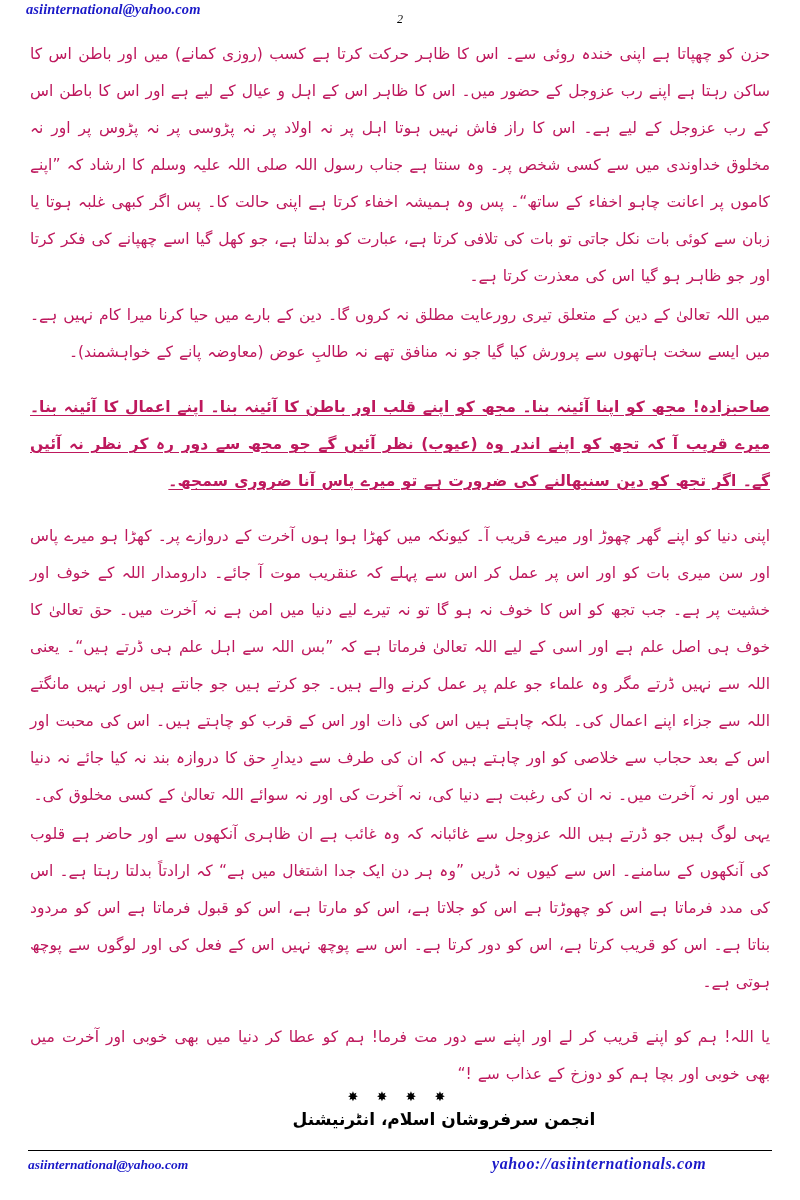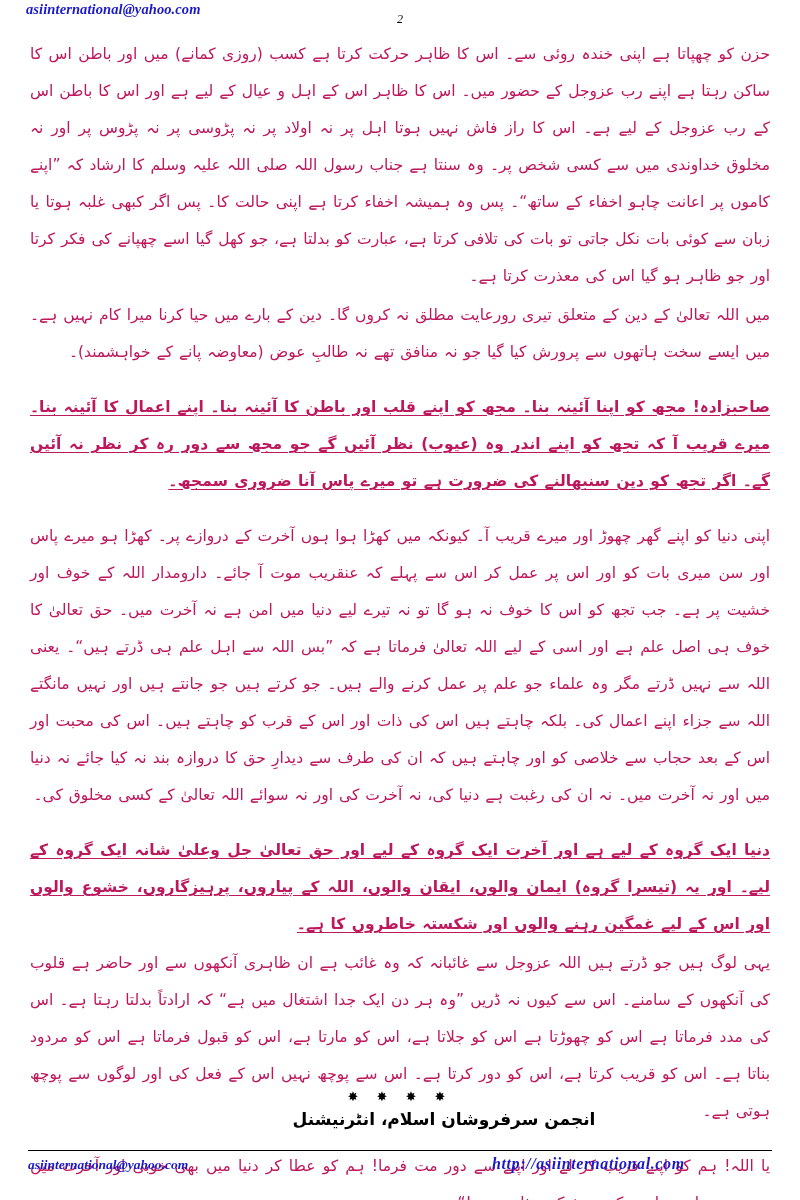--- a/index.html
+++ b/index.html
@@ -181,39 +181,36 @@
     <p class="para tight">حزن کو چھپاتا ہے اپنی خندہ روئی سے۔ اس کا ظاہر حرکت کرتا ہے کسب (روزی کمانے) میں اور باطن اس کا ساکن رہتا ہے اپنے رب عزوجل کے حضور میں۔ اس کا ظاہر اس کے اہل و عیال کے لیے ہے اور اس کا باطن اس کے رب عزوجل کے لیے ہے۔ اس کا راز فاش نہیں ہوتا اہل پر نہ اولاد پر نہ پڑوسی پر نہ پڑوس پر اور نہ مخلوق خداوندی میں سے کسی شخص پر۔ وہ سنتا ہے جناب رسول اللہ صلی اللہ علیہ وسلم کا ارشاد کہ ”اپنے کاموں پر اعانت چاہو اخفاء کے ساتھ“۔ پس وہ ہمیشہ اخفاء کرتا ہے اپنی حالت کا۔ پس اگر کبھی غلبہ ہوتا یا زبان سے کوئی بات نکل جاتی تو بات کی تلافی کرتا ہے، عبارت کو بدلتا ہے، جو کھل گیا اسے چھپانے کی فکر کرتا اور جو ظاہر ہو گیا اس کی معذرت کرتا ہے۔</p>
 
     <p class="para tight">میں اللہ تعالیٰ کے دین کے متعلق تیری رورعایت مطلق نہ کروں گا۔ دین کے بارے میں حیا کرنا میرا کام نہیں ہے۔ میں ایسے سخت ہاتھوں سے پرورش کیا گیا جو نہ منافق تھے نہ طالبِ عوض (معاوضہ پانے کے خواہشمند)۔</p>
 
     <p class="para spaced emphasis">
       <span class="u">صاحبزادہ! مجھ کو اپنا آئینہ بنا۔ مجھ کو اپنے قلب اور باطن کا آئینہ بنا۔ اپنے اعمال کا آئینہ بنا۔ میرے قریب آ کہ تجھ کو اپنے اندر وہ (عیوب) نظر آئیں گے جو مجھ سے دور رہ کر نظر نہ آئیں گے۔ اگر تجھ کو دین سنبھالنے کی ضرورت ہے تو میرے پاس آنا ضروری سمجھ۔</span>
     </p>
 
     <p class="para spaced">اپنی دنیا کو اپنے گھر چھوڑ اور میرے قریب آ۔ کیونکہ میں کھڑا ہوا ہوں آخرت کے دروازے پر۔ کھڑا ہو میرے پاس اور سن میری بات کو اور اس پر عمل کر اس سے پہلے کہ عنقریب موت آ جائے۔ دارومدار اللہ کے خوف اور خشیت پر ہے۔ جب تجھ کو اس کا خوف نہ ہو گا تو نہ تیرے لیے دنیا میں امن ہے نہ آخرت میں۔ حق تعالیٰ کا خوف ہی اصل علم ہے اور اسی کے لیے اللہ تعالیٰ فرماتا ہے کہ ”بس اللہ سے اہل علم ہی ڈرتے ہیں“۔ یعنی اللہ سے نہیں ڈرتے مگر وہ علماء جو علم پر عمل کرنے والے ہیں۔ جو کرتے ہیں جو جانتے ہیں اور نہیں مانگتے اللہ سے جزاء اپنے اعمال کی۔ بلکہ چاہتے ہیں اس کی ذات اور اس کے قرب کو چاہتے ہیں۔ اس کی محبت اور اس کے بعد حجاب سے خلاصی کو اور چاہتے ہیں کہ ان کی طرف سے دیدارِ حق کا دروازہ بند نہ کیا جائے نہ دنیا میں اور نہ آخرت میں۔ نہ ان کی رغبت ہے دنیا کی، نہ آخرت کی اور نہ سوائے اللہ تعالیٰ کے کسی مخلوق کی۔</p>
 
-    <p class="para spaced emphasis">
-      <span class="u">دنیا ایک گروہ کے لیے ہے اور آخرت ایک گروہ کے لیے اور حق تعالیٰ جل وعلیٰ شانہ ایک گروہ کے لیے۔ اور یہ (تیسرا گروہ) ایمان والوں، ایقان والوں، اللہ کے پیاروں، پرہیزگاروں، خشوع والوں اور اس کے لیے غمگین رہنے والوں اور شکستہ خاطروں کا ہے۔</span>
-    </p>
 
     <p class="para tight">یہی لوگ ہیں جو ڈرتے ہیں اللہ عزوجل سے غائبانہ کہ وہ غائب ہے ان ظاہری آنکھوں سے اور حاضر ہے قلوب کی آنکھوں کے سامنے۔ اس سے کیوں نہ ڈریں ”وہ ہر دن ایک جدا اشتغال میں ہے“ کہ ارادتاً بدلتا رہتا ہے۔ اس کی مدد فرماتا ہے اس کو چھوڑتا ہے اس کو جلاتا ہے، اس کو مارتا ہے، اس کو قبول فرماتا ہے اس کو مردود بناتا ہے۔ اس کو قریب کرتا ہے، اس کو دور کرتا ہے۔ اس سے پوچھ نہیں اس کے فعل کی اور لوگوں سے پوچھ ہوتی ہے۔</p>
 
     <p class="para spaced">یا اللہ! ہم کو اپنے قریب کر لے اور اپنے سے دور مت فرما! ہم کو عطا کر دنیا میں بھی خوبی اور آخرت میں بھی خوبی اور بچا ہم کو دوزخ کے عذاب سے !“</p>
 
   </div>
 
   <div class="ornament-row">
     <span class="star">✸</span>
     <span class="star">✸</span>
     <span class="star">✸</span>
     <span class="star">✸</span>
   </div>
 
   <div class="org-name">انجمن سرفروشان اسلام، انٹرنیشنل</div>
 
   <div class="footer-rule"></div>
 
   <div class="page-footer">
     <div class="footer-email">asiinternational@yahoo.com</div>
-    <div class="footer-url">http://asiinternational.com</div>
+    <div class="footer-url">yahoo://asiinternationals.com</div>
   </div>
 
 </div>
 
 </body></html>

